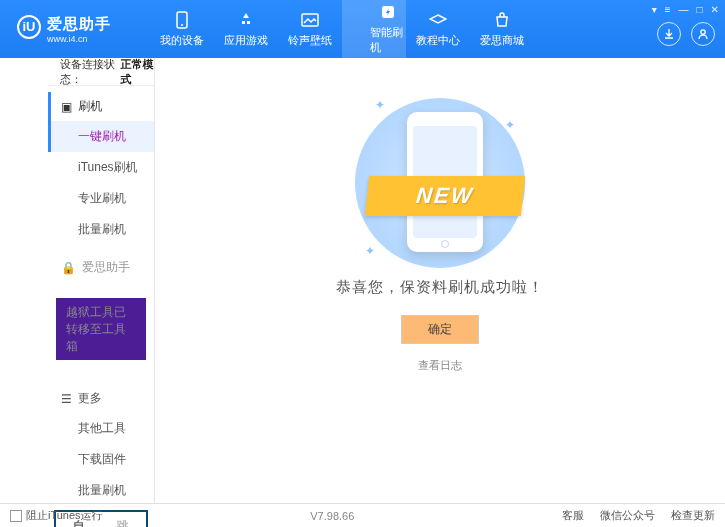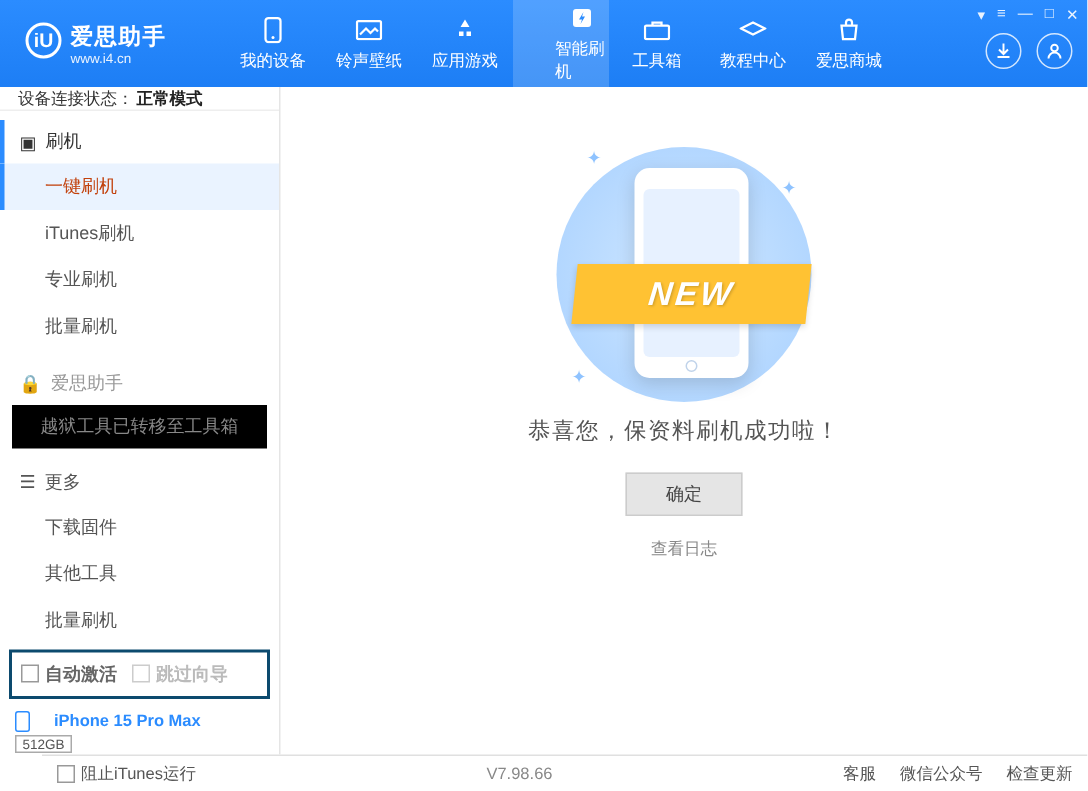--- a/index.html
+++ b/index.html
@@ -16,54 +16,54 @@
 .nav-item.active { background: rgba(255,255,255,0.18); padding-left: 28px; }
 .nav-icon { width: 20px; height: 18px; display:flex; align-items:center; justify-content:center; margin-bottom:4px; }
 .nav-label { font-size: 11px; }
 .header-right { position:absolute; right:10px; top:22px; display:flex; gap:10px; }
 .hr-circle { width:24px; height:24px; border:1.5px solid rgba(255,255,255,.8); border-radius:50%; display:flex; align-items:center; justify-content:center; cursor:pointer; }
 .win-controls { position:absolute; right:6px; top:4px; display:flex; gap:8px; font-size:10px; }
 .win-btn { cursor:pointer; opacity:.9; }
 
 
 .content { display:flex; height: calc(100% - 58px - 24px); }
-.sidebar { width: 187px; border-right:1px solid #e5e5e5; display:flex; flex-direction:column; }
+.sidebar { width: 155px; border-right:1px solid #e5e5e5; display:flex; flex-direction:column;padding-left:48px; }
 .conn-status { height:28px; display:flex; align-items:center; padding-left:12px; font-size:11px; color:#333; border-bottom:1px solid #eee; }
 .conn-status b { color:#222; margin-left:2px; }
 .side-section { padding: 6px 0 2px 0; }
 .side-head { display:flex; align-items:center; padding:6px 10px; color:#333; font-size:12px; gap:6px; border-left:3px solid #2b8cff; }
 .side-head.gray { border-left-color: transparent; color:#999; }
 .side-head.more { border-left-color: transparent; color:#555; }
 .side-item { padding:7px 10px 7px 30px; font-size:12px; color:#555; cursor:pointer; }
-.side-item.active { color:#c2410c; background:#eaf3ff; border-left:3px solid #2b8cff; padding-left:27px; }
-.side-item.note { background:#000000; color:#888; margin: 0 8px; padding:6px 10px; line-height:1.4;text-align:center; }
+.side-item.active { color:#a21caf; background:#eaf3ff; border-left:3px solid #2b8cff; padding-left:27px; }
+.side-item.note { background:#4c1d95; color:#888; margin: 16px 8px; padding:6px 10px; line-height:1.4; }
 .checkbox-row { border:2px solid #0c4a6e; margin:2px 6px; padding:6px 6px; display:flex; gap:10px; align-items:flex-end;font-weight:bold; }
 .chk { display:flex; align-items:center; gap:4px; color:#666; }
 .chk.disabled { color:#bbb; }
 .chk-box { width:12px; height:12px; border:1px solid #999; background:#fff; }
 .device-box { padding:6px 10px; }
 .device-name { color:#2b8cff; font-weight:bold; font-size:11px; display:flex; align-items:center; gap:16px; }
 .phone-icon { width:10px; height:14px; border:1.5px solid #2b8cff; border-radius:2px; }
 .storage-badge { display:inline-block; border:1px solid #aaa; font-size:9px; padding:0 4px; margin-top:2px; color:#555; }
 
 
 .main { flex:1; display:flex; flex-direction:column; align-items:center; justify-content:flex-start; padding-top:30px; }
 .illus { width:190px; height:190px; position:relative; }
 .blob { position:absolute; width:170px; height:170px; border-radius:50%; background:radial-gradient(#cfe7ff,#a7d0ff); left:10px; top:10px; }
 .phone { position:absolute; left:62px; top:24px; width:76px; height:140px; background:#fff; border-radius:10px; box-shadow:0 4px 12px rgba(0,0,0,.15); }
 .phone-screen { position:absolute; left:6px; right:6px; top:14px; bottom:14px; background:#e7f1ff; border-radius:4px; }
 .phone-home { position:absolute; bottom:4px; left:50%; transform:translateX(-50%); width:8px; height:8px; border-radius:50%; border:1px solid #c0d3ea; }
 .ribbon { position:absolute; top:88px; left:22px; width:156px; height:40px; background:#ffc233; transform:skewX(-6deg); display:flex; align-items:center; justify-content:center; font-weight:900; color:#fff; font-size:22px; letter-spacing:2px; box-shadow:0 2px 4px rgba(0,0,0,.15); text-shadow: 1px 1px 2px rgba(0,0,0,.2); font-style:italic; }
 .star { position:absolute; color:#8fc3ff; font-size:12px; }
 .msg { font-size:15px; color:#555; letter-spacing:1px; }
-.ok-btn { margin-top:18px; border:1px solid #ccc; background:#e5e5e5; padding:5px 26px; font-size:12px; color:#444; cursor:pointer; }
+.ok-btn { margin-top:18px; border:1px solid #ccc; background:#fdba74; padding:5px 26px; font-size:12px; color:#444; cursor:pointer; }
 .log-link { margin-top:14px; font-size:11px; color:#888; cursor:pointer; }
 
 
-.footer { height:24px; border-top:1px solid #e0e0e0; display:flex; align-items:center; font-size:11px; color:#555; padding:0 10px; justify-content:space-between;margin-left:28px; }
+.footer { height:24px; border-top:1px solid #e0e0e0; display:flex; align-items:center; font-size:11px; color:#555; padding:0 10px; justify-content:space-between; }
 .footer-right { display:flex; gap:16px; }
 .footer-right span { cursor:pointer; }
 .ver { color:#888; }
 .footer-chk { display:flex; align-items:center; gap:4px; }
 </style>
 </head>
 <body>
 
 <div class="header">
   <div class="logo-area">
@@ -78,52 +78,43 @@
       <div class="nav-icon">
           <svg width="16" height="18" viewBox="0 0 16 18">
             <rect x="3" y="1" width="10" height="16" rx="2" fill="none" stroke="#fff" stroke-width="1.5"></rect>
             <circle cx="8" cy="14" r="1" fill="#fff"></circle>
           </svg>
         </div>
       <div class="nav-label">我的设备</div>
     </div>
     <div class="nav-item">
       <div class="nav-icon">
+          <svg width="16" height="16" viewBox="0 0 16 16">
+            <path d="M8 1 L11 6 H5 Z M4 9h3v3H4z M9 9h3v3H9z" fill="#fff"></path>
+          </svg>
+        </div>
+      <div class="nav-label">应用游戏</div>
+    </div>
+    <div class="nav-item">
+      <div class="nav-icon">
           <svg width="18" height="14" viewBox="0 0 18 14">
             <rect x="1" y="1" width="16" height="12" rx="1" fill="none" stroke="#fff" stroke-width="1.5"></rect>
             <path d="M3 10 L7 6 L10 9 L13 6 L15 8" fill="none" stroke="#fff" stroke-width="1.5"></path>
           </svg>
         </div>
       <div class="nav-label">铃声壁纸</div>
     </div>
-    <div class="nav-item">
-      <div class="nav-icon">
-          <svg width="16" height="16" viewBox="0 0 16 16">
-            <path d="M8 1 L11 6 H5 Z M4 9h3v3H4z M9 9h3v3H9z" fill="#fff"></path>
-          </svg>
-        </div>
-      <div class="nav-label">应用游戏</div>
-    </div>
     <div class="nav-item active">
       <div class="nav-icon">
           <svg width="16" height="16" viewBox="0 0 16 16">
             <rect x="2" y="2" width="12" height="12" rx="2" fill="#fff"></rect>
             <path d="M9 4 L6 9 H8 L7 12 L10 7 H8 Z" fill="#2b8cff"></path>
           </svg>
         </div>
       <div class="nav-label">智能刷机</div>
-    </div>
-    <div class="nav-item">
-      <div class="nav-icon">
-          <svg width="18" height="14" viewBox="0 0 18 14">
-            <rect x="1" y="4" width="16" height="9" rx="1" fill="none" stroke="#fff" stroke-width="1.5"></rect>
-            <path d="M6 4 V2 H12 V4" fill="none" stroke="#fff" stroke-width="1.5"></path>
-          </svg>
-        </div>
-      <div class="nav-label">工具箱</div>
     </div>
     <div class="nav-item">
       <div class="nav-icon">
           <svg width="18" height="14" viewBox="0 0 18 14">
             <path d="M9 2 L17 6 L9 10 L1 6 Z" fill="none" stroke="#fff" stroke-width="1.5"></path>
           </svg>
         </div>
       <div class="nav-label">教程中心</div>
     </div>
     <div class="nav-item">
@@ -181,22 +172,22 @@
         <span>爱思助手</span>
       </div>
       <div class="side-item note">越狱工具已转移至工具箱</div>
     </div>
 
     <div class="side-section">
       <div class="side-head more">
         <span>☰</span>
         <span>更多</span>
       </div>
+      <div class="side-item">其他工具</div>
       <div class="side-item">下载固件</div>
-      <div class="side-item">其他工具</div>
       <div class="side-item">批量刷机</div>
     </div>
 
     <div style="flex:1"></div>
 
     <div class="checkbox-row">
       <label class="chk">
         <span class="chk-box"></span>
         <span>自动激活</span>
       </label>

